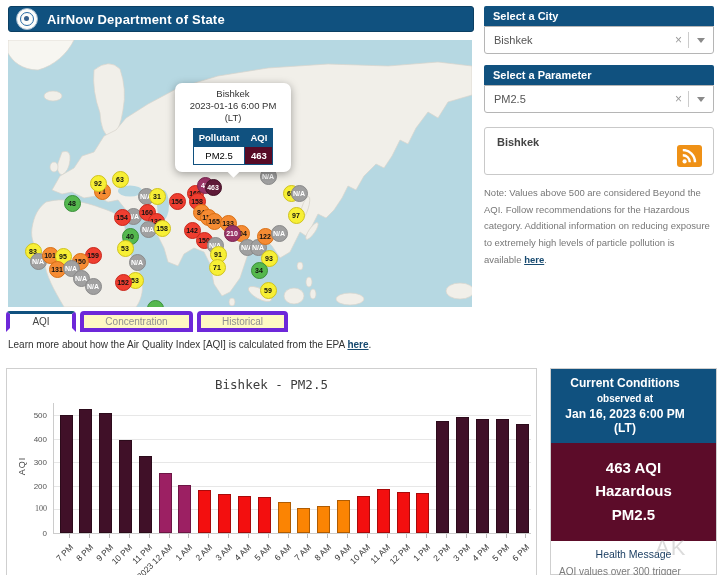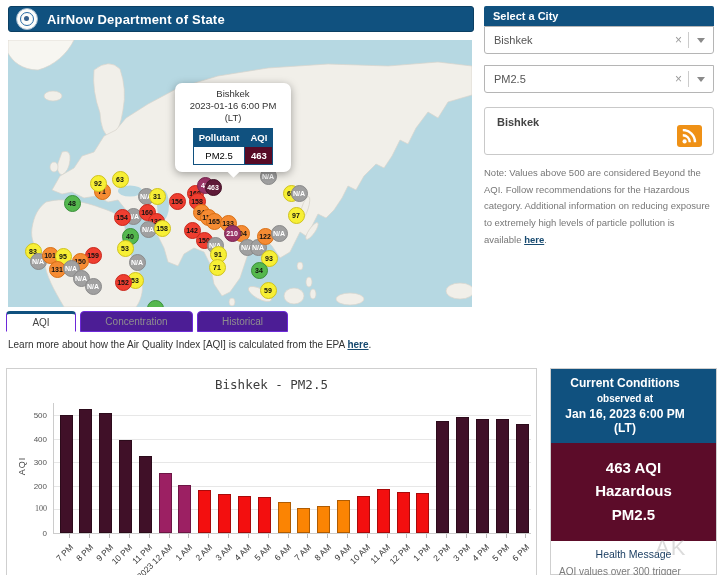--- a/index.html
+++ b/index.html
@@ -34,21 +34,21 @@
   .caret{width:0;height:0;border-left:4px solid transparent;border-right:4px solid transparent;border-top:5px solid #8a8a8a;margin:0 8px;}
   .feed-box{position:relative;background:#fff;border:1px solid #c9c9c9;border-radius:3px;height:46px;margin:14px 3px 0 4px;}
   .feed-title{font-size:11px;font-weight:bold;color:#444;padding:8px 0 0 12px;}
   .rss{position:absolute;right:11px;bottom:7px;width:25px;height:22px;background:#ef9116;border-radius:3px;}
   .rss svg{position:absolute;left:5px;top:4px;}
   .side-note{font-size:9.5px;color:#777;line-height:1.75;margin:10px 3px 0 4px;}
   .side-note a, .learn a{color:#16496f;font-weight:bold;text-decoration:underline;cursor:pointer;}
 
   
   .tabs{position:absolute;left:6px;top:311px;display:flex;gap:4px;height:21px;}
-  .tab{box-sizing:border-box;height:21px;display:flex;align-items:center;justify-content:center;font-size:10px;border:1px solid #6d28d9;border-radius:4px 4px 0 0;background:#4c1d95;color:#8f8f8f;cursor:pointer;}
+  .tab{box-sizing:border-box;height:21px;display:flex;align-items:center;justify-content:center;font-size:10px;border:4px solid #6d28d9;border-radius:4px 4px 0 0;background:#fef9c3;color:#8f8f8f;cursor:pointer;}
   .tab.active{background:#fff;color:#444;border-top:3px solid #10517f;border-bottom-color:#fff;}
   .tab.t0{width:70px}.tab.t1{width:113px}.tab.t2{width:91px}
   .learn{position:absolute;left:8px;top:339px;font-size:10px;color:#333;margin:0;}
 
   
   .chart-panel{position:absolute;left:6px;top:368px;width:531px;height:259px;background:#fff;border:1px solid #cfcfcf;box-sizing:border-box;overflow:hidden;}
   .chart-title{position:absolute;left:0;width:100%;top:8px;text-align:center;font-size:12.5px;color:#3d3d3d;font-family:"DejaVu Sans Mono","Liberation Mono",monospace;}
   .ylab{position:absolute;left:6px;top:92px;font-size:9px;color:#444;transform:rotate(-90deg);letter-spacing:1px;}
   .gridline{position:absolute;height:1px;background:#e7e7e7;}
   .axisline-y{position:absolute;width:1px;background:#cccccc;}
@@ -202,20 +202,21 @@
     <div style="margin-top:6px;">
       <div class="side-bar-header">Select a City</div>
       <div class="select-box">
         <span class="val">Bishkek</span>
         <span class="clear-x">×</span>
         <span class="sel-divider"></span>
         <span class="caret"></span>
       </div>
     </div>
     <div style="margin-top:11px;">
+      <div class="side-bar-header">Select a Parameter</div>
       <div class="select-box">
         <span class="val">PM2.5</span>
         <span class="clear-x">×</span>
         <span class="sel-divider"></span>
         <span class="caret"></span>
       </div>
     </div>
 
     <div class="feed-box">
       <div class="feed-title">Bishkek</div>

